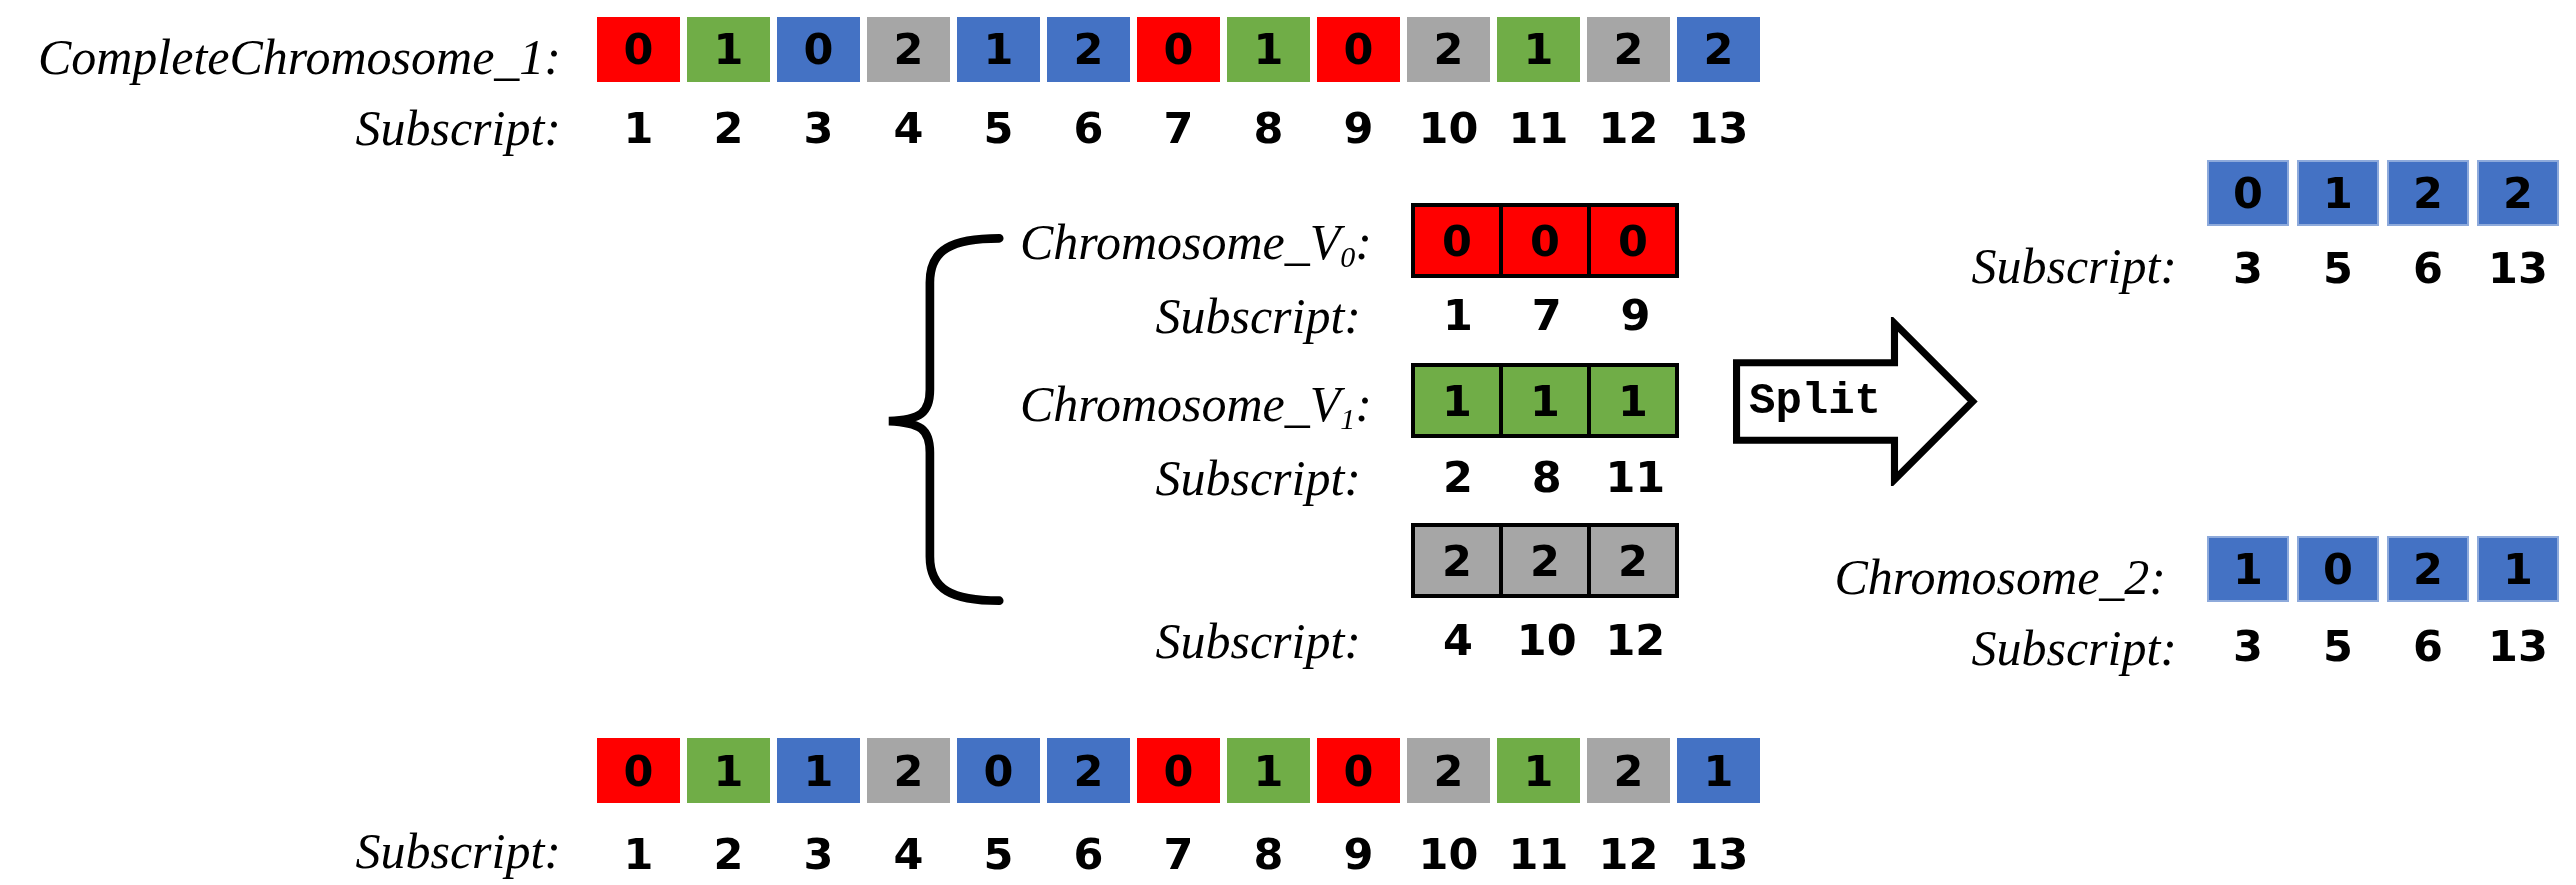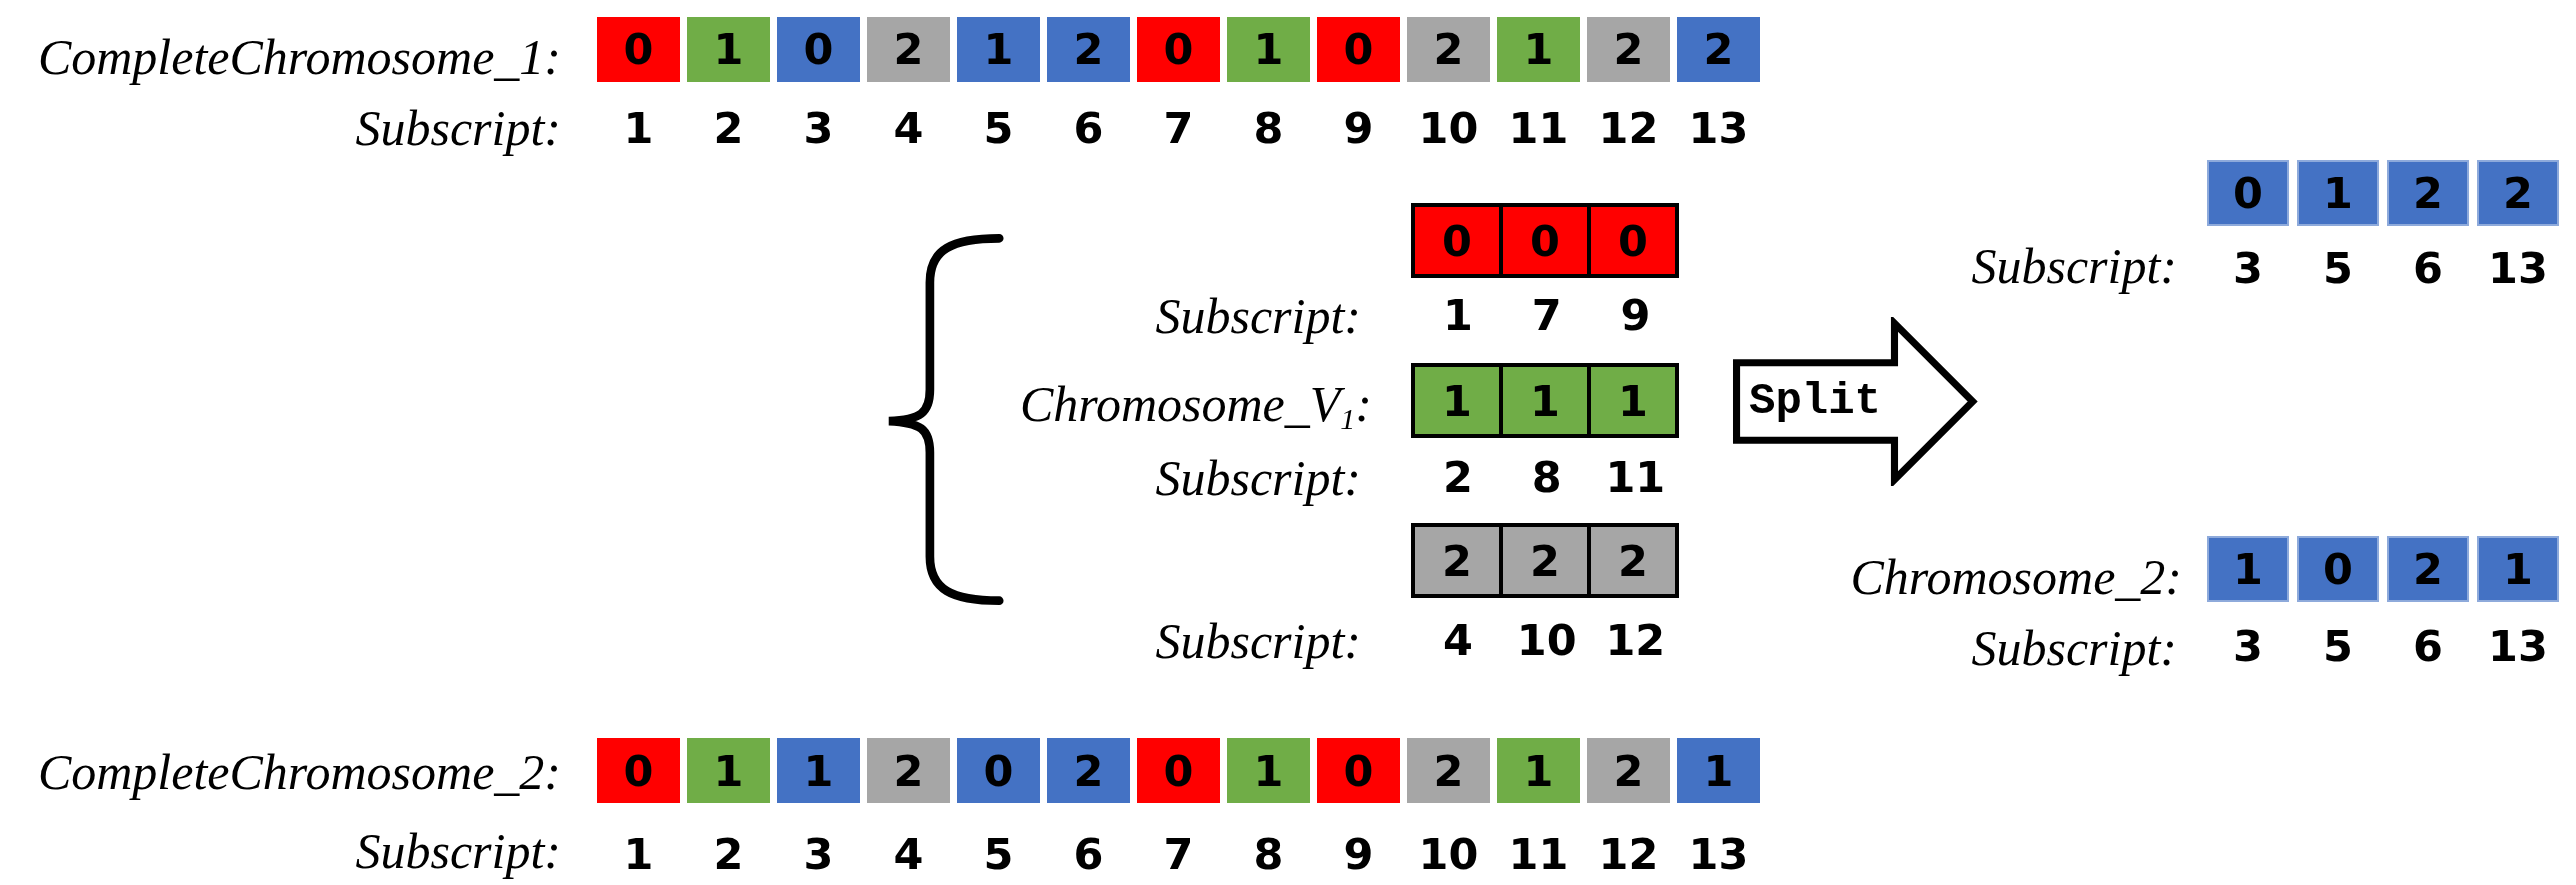--- a/index.html
+++ b/index.html
@@ -70,20 +70,23 @@
       <div class="num">10</div>
       <div class="num">11</div>
       <div class="num">12</div>
       <div class="num">13</div>
     </div>
 
   <svg style="left:881px;top:232px;" width="123" height="375" viewBox="0 0 156 476">
     <path d="M150 8 C 90 8, 62 22, 62 64 L 62 200 C 62 230, 50 238, 10 240 C 50 242, 62 250, 62 280 L 62 412 C 62 454, 90 468, 150 468" fill="none" stroke="#000" stroke-width="11" stroke-linecap="round"></path>
   </svg>
 
+  <div class="lbl" style="right:1204px;top:216px;">
+    <span>Chromosome_V</span><span class="ssub">0</span><span>:</span>
+  </div>
   <div class="strip" style="left:1411px;top:203px;">
 
   <div class="bcell" style="background: rgb(255, 0, 0);">0</div>
       <div class="bcell" style="background: rgb(255, 0, 0);">0</div>
       <div class="bcell" style="background: rgb(255, 0, 0);">0</div>
     </div>
   <div class="lbl" style="right:1215px;top:290px;">Subscript:</div>
   <div class="mnums" style="left:1416px;top:293px;">
 
   <div class="mnum">1</div>
@@ -136,38 +139,37 @@
     </div>
   <div class="lbl" style="right:399px;top:240px;">Subscript:</div>
   <div class="rnums" style="left:2207px;top:246px;">
 
   <div class="rnum">3</div>
       <div class="rnum">5</div>
       <div class="rnum">6</div>
       <div class="rnum">13</div>
     </div>
 
-  <div class="lbl" style="right:394px;top:551px;margin-left:24px;">Chromosome_2:</div>
+  <div class="lbl" style="right:410px;top:551px;margin-left:24px;">Chromosome_2:</div>
   <div class="rcells" style="left:2207px;top:536px;">
 
   <div class="rcell" style="background: rgb(68, 114, 196);">1</div>
       <div class="rcell" style="background: rgb(68, 114, 196);">0</div>
       <div class="rcell" style="background: rgb(68, 114, 196);">2</div>
       <div class="rcell" style="background: rgb(68, 114, 196);">1</div>
     </div>
   <div class="lbl" style="right:399px;top:622px;">Subscript:</div>
   <div class="rnums" style="left:2207px;top:624px;">
 
   <div class="rnum">3</div>
       <div class="rnum">5</div>
       <div class="rnum">6</div>
       <div class="rnum">13</div>
     </div>
 
-  <div class="lbl" style="right:2015px;top:746px;">CompleteChromosome_2:</div>
   <div class="cells" style="left:597px;top:738px;">
 
   <div class="cell" style="background: rgb(255, 0, 0);">0</div>
       <div class="cell" style="background: rgb(112, 173, 71);">1</div>
       <div class="cell" style="background: rgb(68, 114, 196);">1</div>
       <div class="cell" style="background: rgb(166, 166, 166);">2</div>
       <div class="cell" style="background: rgb(68, 114, 196);">0</div>
       <div class="cell" style="background: rgb(68, 114, 196);">2</div>
       <div class="cell" style="background: rgb(255, 0, 0);">0</div>
       <div class="cell" style="background: rgb(112, 173, 71);">1</div>

